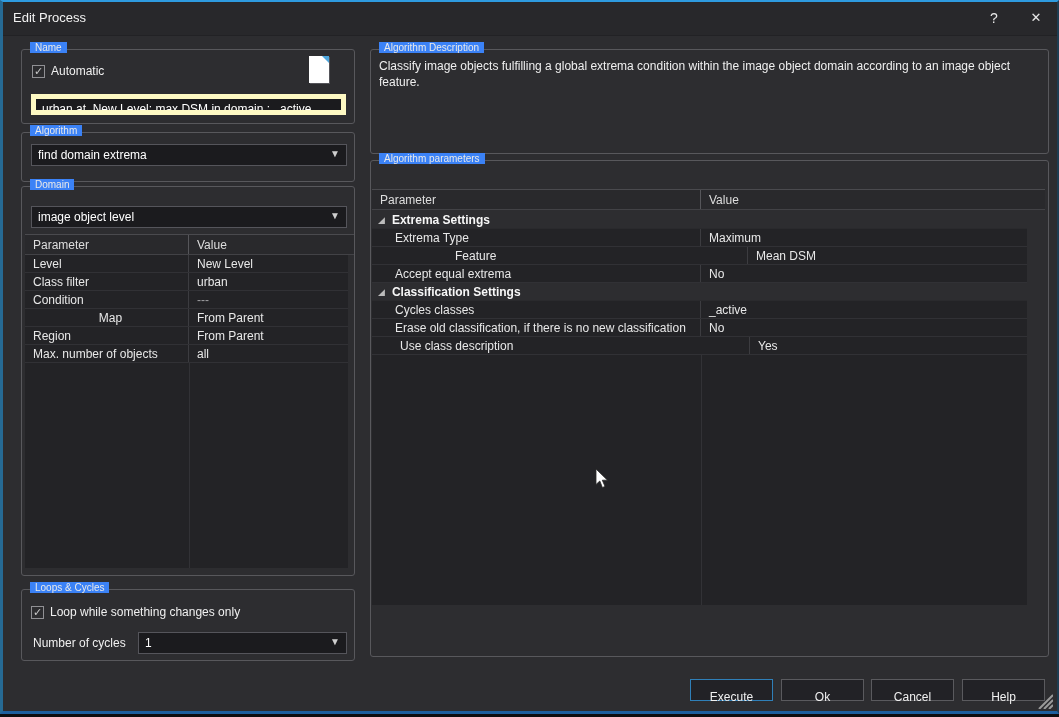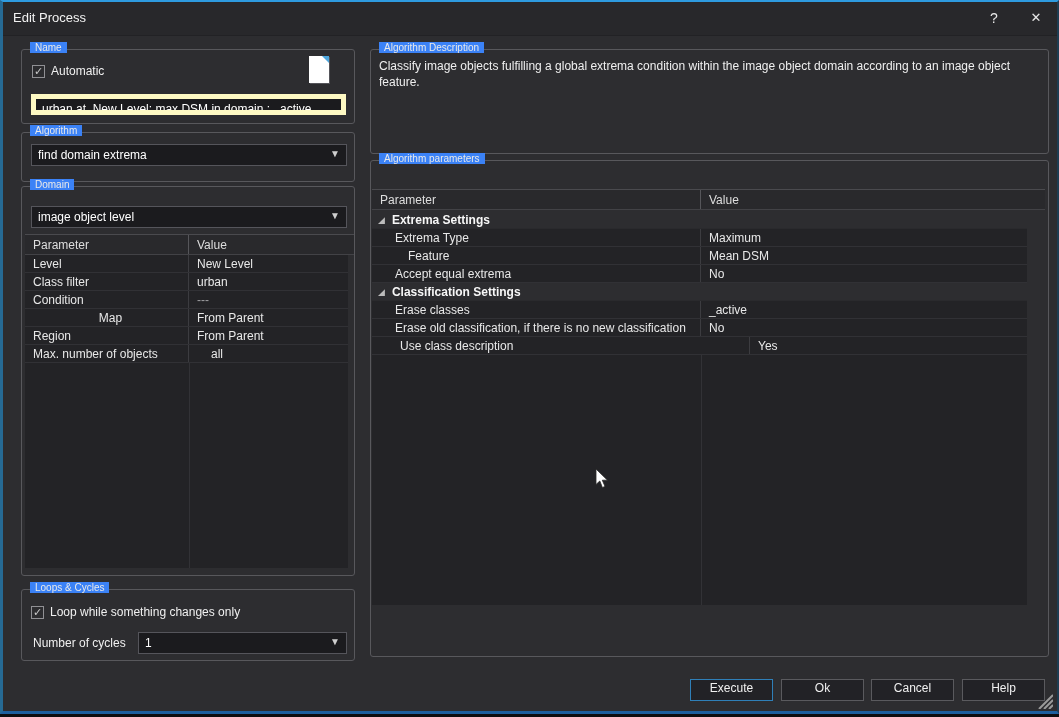--- a/index.html
+++ b/index.html
@@ -92,21 +92,21 @@
   .tempty .vline{position:absolute;top:0;bottom:0;width:1px;background:#323236;}
   .dimval{color:#9f9fa2 !important;}
 
   
   .desc-text{position:absolute;left:8px;top:8px;right:14px;line-height:16px;color:#efefef;}
 
   
   .btn{
     position:absolute;box-sizing:border-box;width:83px;height:22px;
     background:#222226;border:1px solid #5a5a5e;color:#f0f0f0;
-    text-align:center;padding-top:1px;font-size:12px;cursor:default;
+    text-align:center;padding-top:10px;font-size:12px;cursor:default;
   }
   .btn.focused{border:1px solid #2f7fb8;}
 
   
   .grip{position:absolute;right:4px;bottom:2px;width:18px;height:18px;}
 
   
   .cursor{position:absolute;left:595px;top:468px;width:14px;height:21px;z-index:50;}
 
   
@@ -170,21 +170,21 @@
     <div class="trow" style="left:3px;top:122px;width:323px;">
       <div class="cell first" style="width:164px;text-align:center;">Map</div>
       <div class="cell" style="flex:1;">From Parent</div>
     </div>
     <div class="trow" style="left:3px;top:140px;width:323px;">
       <div class="cell first" style="width:164px;">Region</div>
       <div class="cell" style="flex:1;">From Parent</div>
     </div>
     <div class="trow" style="left:3px;top:158px;width:323px;">
       <div class="cell first" style="width:164px;">Max. number of objects</div>
-      <div class="cell" style="flex:1;margin-left:14px;">all</div>
+      <div class="cell" style="flex:1;">all</div>
     </div>
     <div class="tempty" style="left:3px;top:176px;width:323px;height:205px;">
       <div class="vline" style="left:164px;"></div>
     </div>
   </div>
 
   <div class="group" style="left:18px;top:587px;width:334px;height:72px;">
     <div class="legend">Loops &amp; Cycles</div>
     <div class="checkrow" style="left:9px;top:15px;">
       <span class="checkbox"><span>✓</span></span>
@@ -212,34 +212,34 @@
 
     <div class="sectionrow" style="left:1px;top:50px;width:655px;">
       <span class="tri">◢</span>
       <span class="stitle">Extrema Settings</span>
     </div>
     <div class="trow" style="left:1px;top:68px;width:655px;">
       <div class="cell first" style="width:329px;padding-left:23px;">Extrema Type</div>
       <div class="cell" style="flex:1;">Maximum</div>
     </div>
     <div class="trow" style="left:1px;top:86px;width:655px;">
-      <div class="cell first" style="width:329px;padding-left:36px;">Feature</div>
+      <div class="cell first" style="width:329px;padding-left:36px;margin-left:47px;">Feature</div>
       <div class="cell" style="flex:1;">Mean DSM</div>
     </div>
     <div class="trow" style="left:1px;top:104px;width:655px;">
       <div class="cell first" style="width:329px;padding-left:23px;">Accept equal extrema</div>
       <div class="cell" style="flex:1;">No</div>
     </div>
 
     <div class="sectionrow" style="left:1px;top:122px;width:655px;">
       <span class="tri">◢</span>
       <span class="stitle">Classification Settings</span>
     </div>
     <div class="trow" style="left:1px;top:140px;width:655px;">
-      <div class="cell first" style="width:329px;padding-left:23px;">Erase classes</div>
+      <div class="cell first" style="width:329px;padding-left:23px;">Cycles classes</div>
       <div class="cell" style="flex:1;">_active</div>
     </div>
     <div class="trow" style="left:1px;top:158px;width:655px;">
       <div class="cell first" style="width:329px;padding-left:23px;">Erase old classification, if there is no new classification</div>
       <div class="cell" style="flex:1;">No</div>
     </div>
     <div class="trow" style="left:1px;top:176px;width:655px;">
       <div class="cell first" style="width:378px;padding-left:28px;">Use class description</div>
       <div class="cell" style="flex:1;">Yes</div>
     </div>

